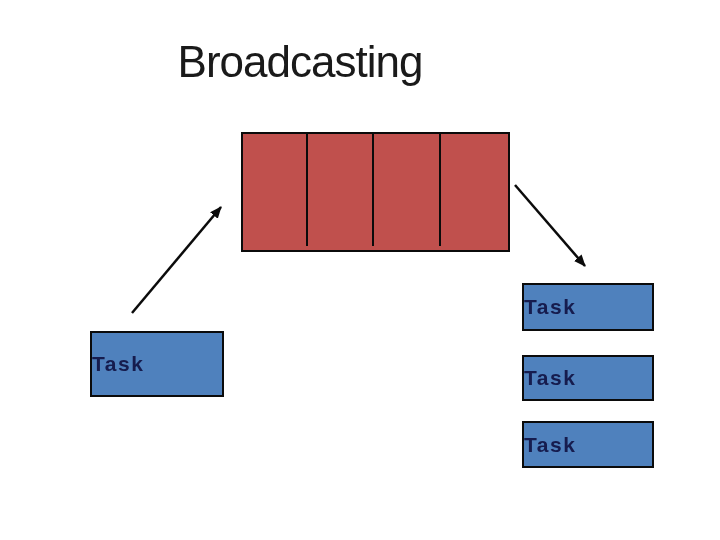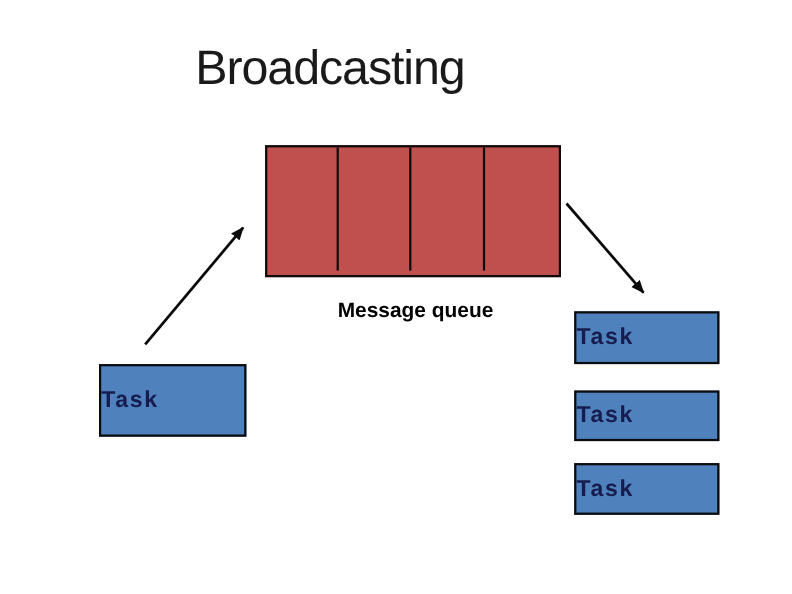--- a/index.html
+++ b/index.html
@@ -54,21 +54,20 @@
 <div class="slide">
 
   <div class="title">Broadcasting</div>
 
   <div class="queue">
     <div class="divider d1"></div>
     <div class="divider d2"></div>
     <div class="divider d3"></div>
   </div>
 
-  <div class="queue-label">Message queue</div>
 
   <div class="task task-left">
     <span>Task</span>
   </div>
   <div class="task task-r1">
     <span>Task</span>
   </div>
   <div class="task task-r2">
     <span>Task</span>
   </div>

